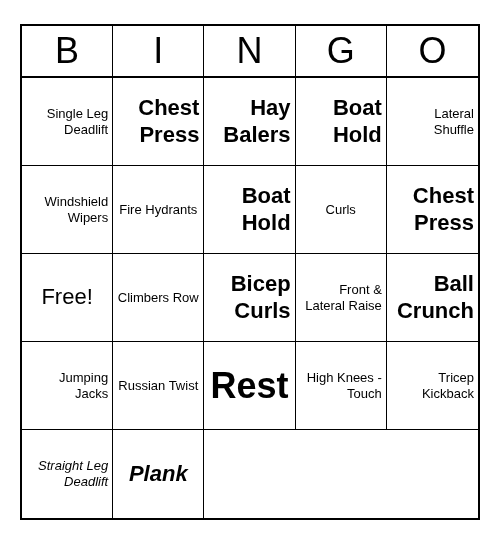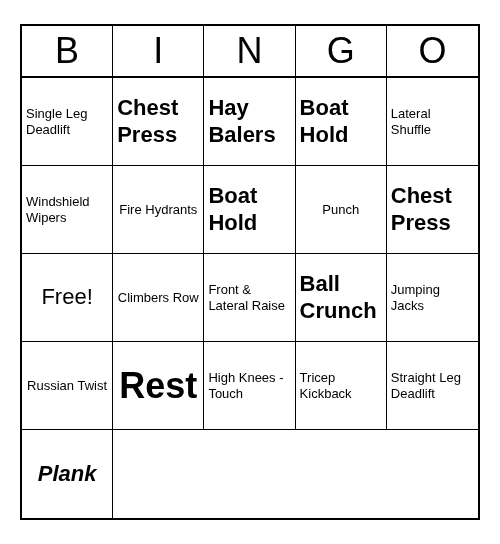--- a/index.html
+++ b/index.html
@@ -46,21 +46,21 @@
       grid-template-columns: repeat(5, 1fr);
       grid-template-rows: repeat(5, 88px);
     }
 
     .bingo-cell {
       border-right: 1px solid #000;
       border-bottom: 1px solid #000;
       display: flex;
       align-items: center;
       justify-content: center;
-      text-align: left;
+      text-align: right;
       padding: 4px;
       font-size: 13px;
       line-height: 1.2;
     }
 
     .bingo-cell:nth-child(5n) {
       border-right: none;
     }
 
     .bingo-cell:nth-child(n+21) {
@@ -96,24 +96,25 @@
     </div>
   <div class="bingo-grid">
   <div class="bingo-cell">Single Leg Deadlift</div>
       <div class="bingo-cell large-text">Chest Press</div>
       <div class="bingo-cell large-text">Hay Balers</div>
       <div class="bingo-cell large-text">Boat Hold</div>
       <div class="bingo-cell">Lateral Shuffle</div>
       <div class="bingo-cell">Windshield Wipers</div>
       <div class="bingo-cell">Fire Hydrants</div>
       <div class="bingo-cell large-text">Boat Hold</div>
-      <div class="bingo-cell">Punch</div>
+      <div class="bingo-cell">Curls</div>
       <div class="bingo-cell large-text">Chest Press</div>
       <div class="bingo-cell free">Free!</div>
       <div class="bingo-cell">Climbers Row</div>
+      <div class="bingo-cell large-text">Bicep Curls</div>
       <div class="bingo-cell">Front &amp; Lateral Raise</div>
       <div class="bingo-cell large-text">Ball Crunch</div>
       <div class="bingo-cell">Jumping Jacks</div>
       <div class="bingo-cell">Russian Twist</div>
       <div class="bingo-cell rest-cell">Rest</div>
       <div class="bingo-cell">High Knees - Touch</div>
       <div class="bingo-cell">Tricep Kickback</div>
       <div class="bingo-cell">Straight Leg Deadlift</div>
       <div class="bingo-cell large-text">Plank</div>
     </div>

